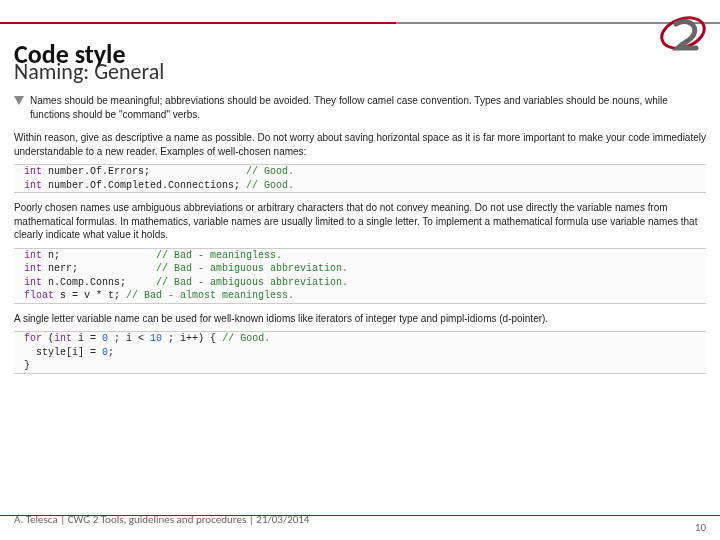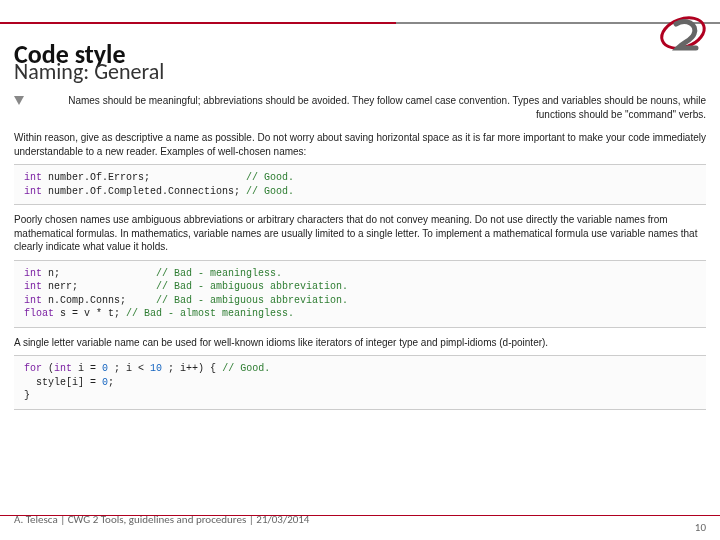--- a/index.html
+++ b/index.html
@@ -58,36 +58,36 @@
     margin-bottom: 10px;
   }
   .triangle {
     width: 0; height: 0;
     border-left: 5px solid transparent;
     border-right: 5px solid transparent;
     border-top: 9px solid #888;
     margin-top: 2px;
     flex-shrink: 0;
   }
-  .callout-text { flex: 1; text-align: right; }
+  .callout-text { flex: 1; }
   .section-head {
     color: #3355cc;
     font-weight: 700;
     font-size: 10px;
     margin: 6px 0 8px 0;
   }
   .para {
     font-size: 10px;
     margin-bottom: 6px;
   }
   .codebox {
     background: #fbfbfb;
     border-top: 1px solid #ccc;
     border-bottom: 1px solid #ccc;
-    padding: 6px 10px;
+    padding: 0 10px;
     margin: 4px 0 8px 0;
     font-family: "Courier New", monospace;
     font-size: 10px;
     white-space: pre;
     color: #222;
     line-height: 1.35;
   }
   .kw { color: #7a1fa2; }
   .num { color: #1565c0; }
   .cmt { color: #2e7d32; }

